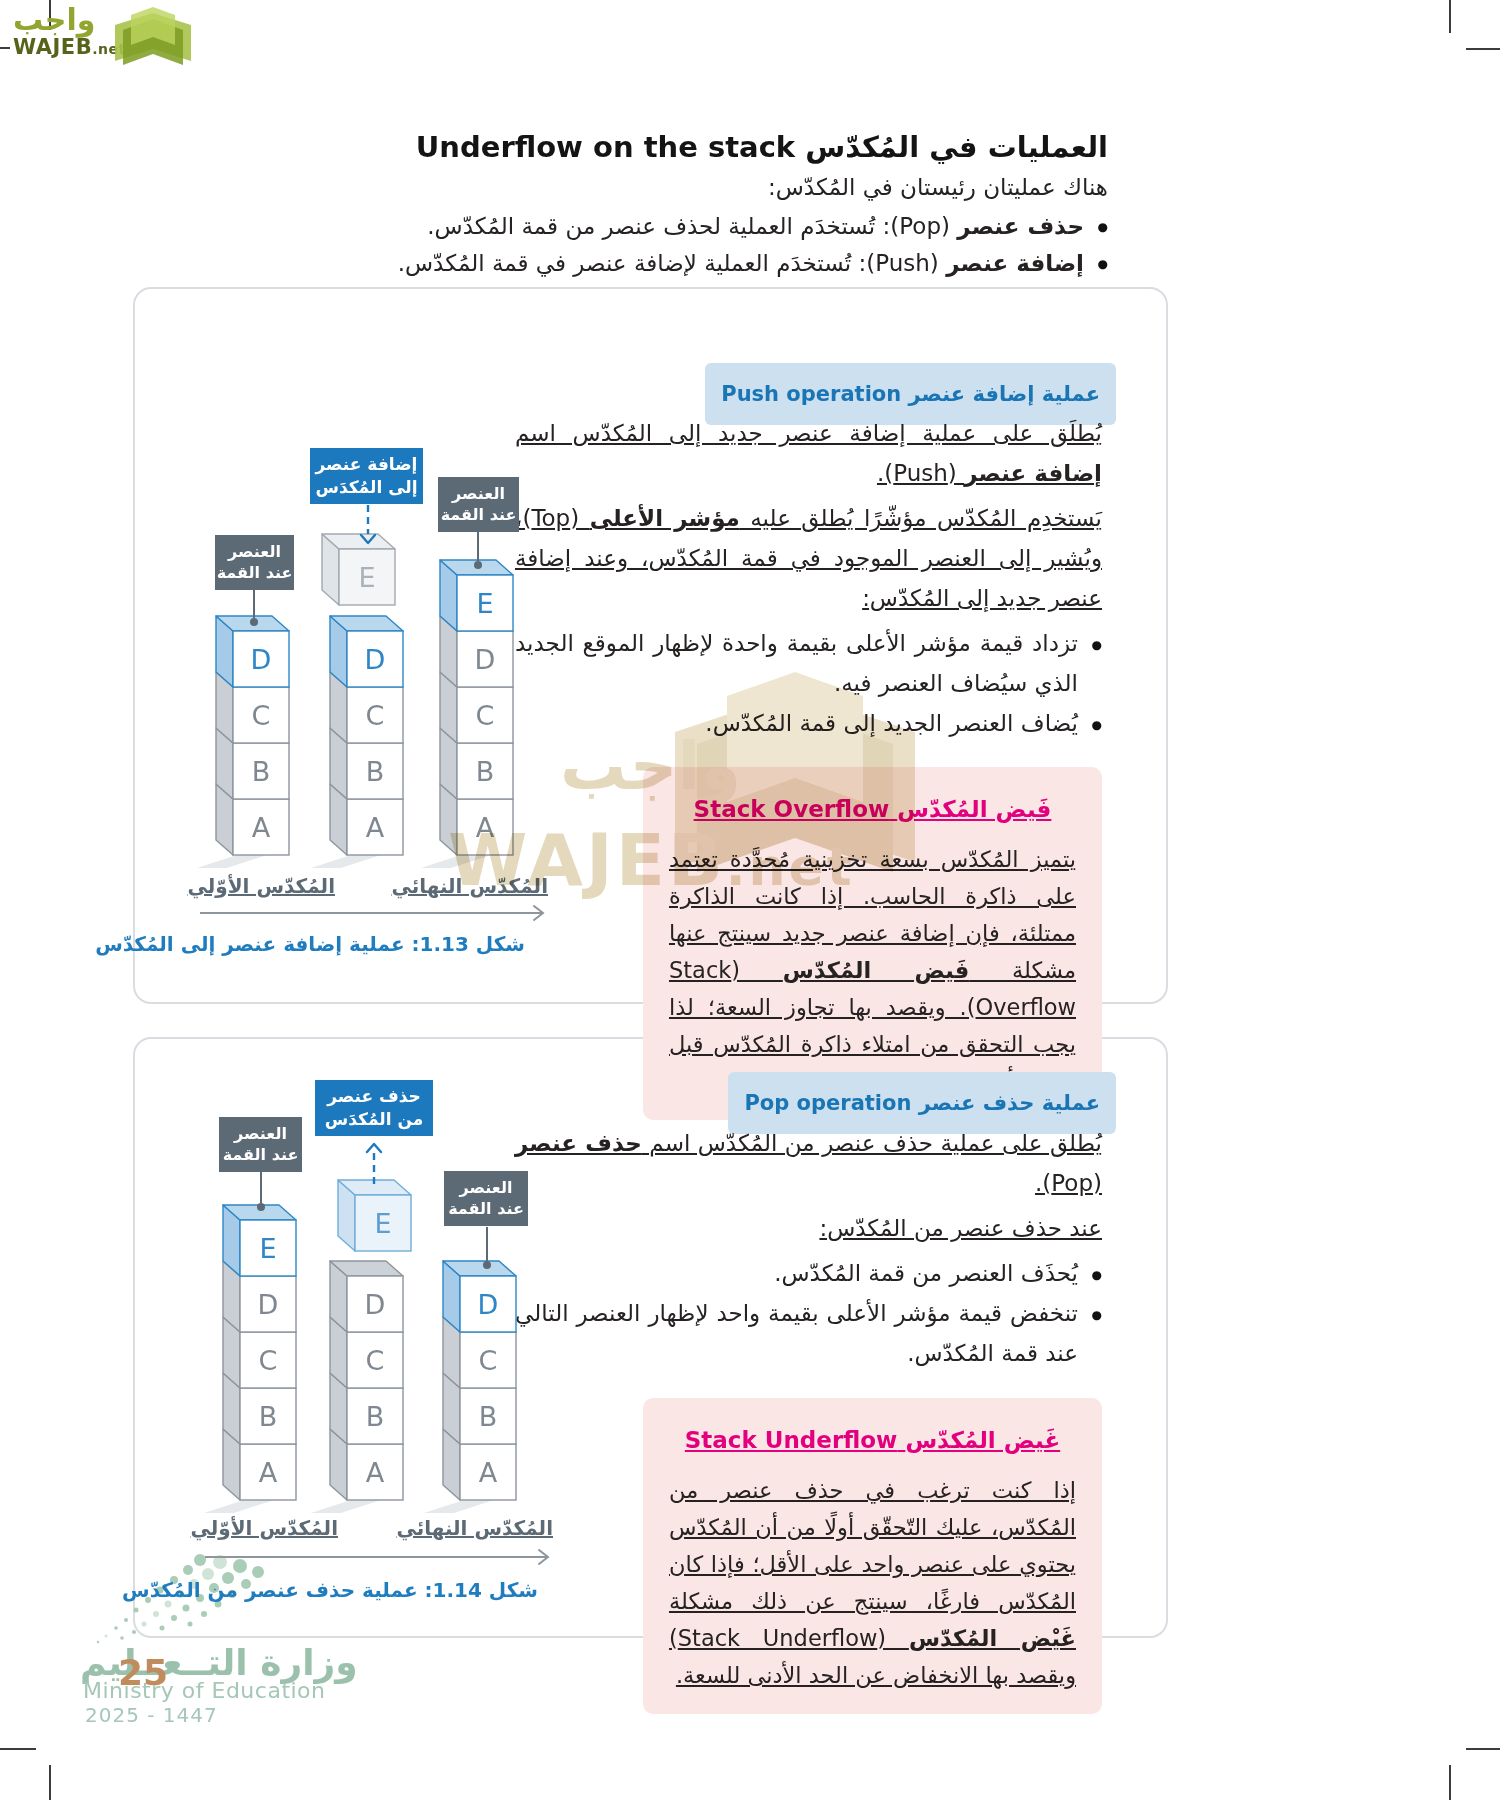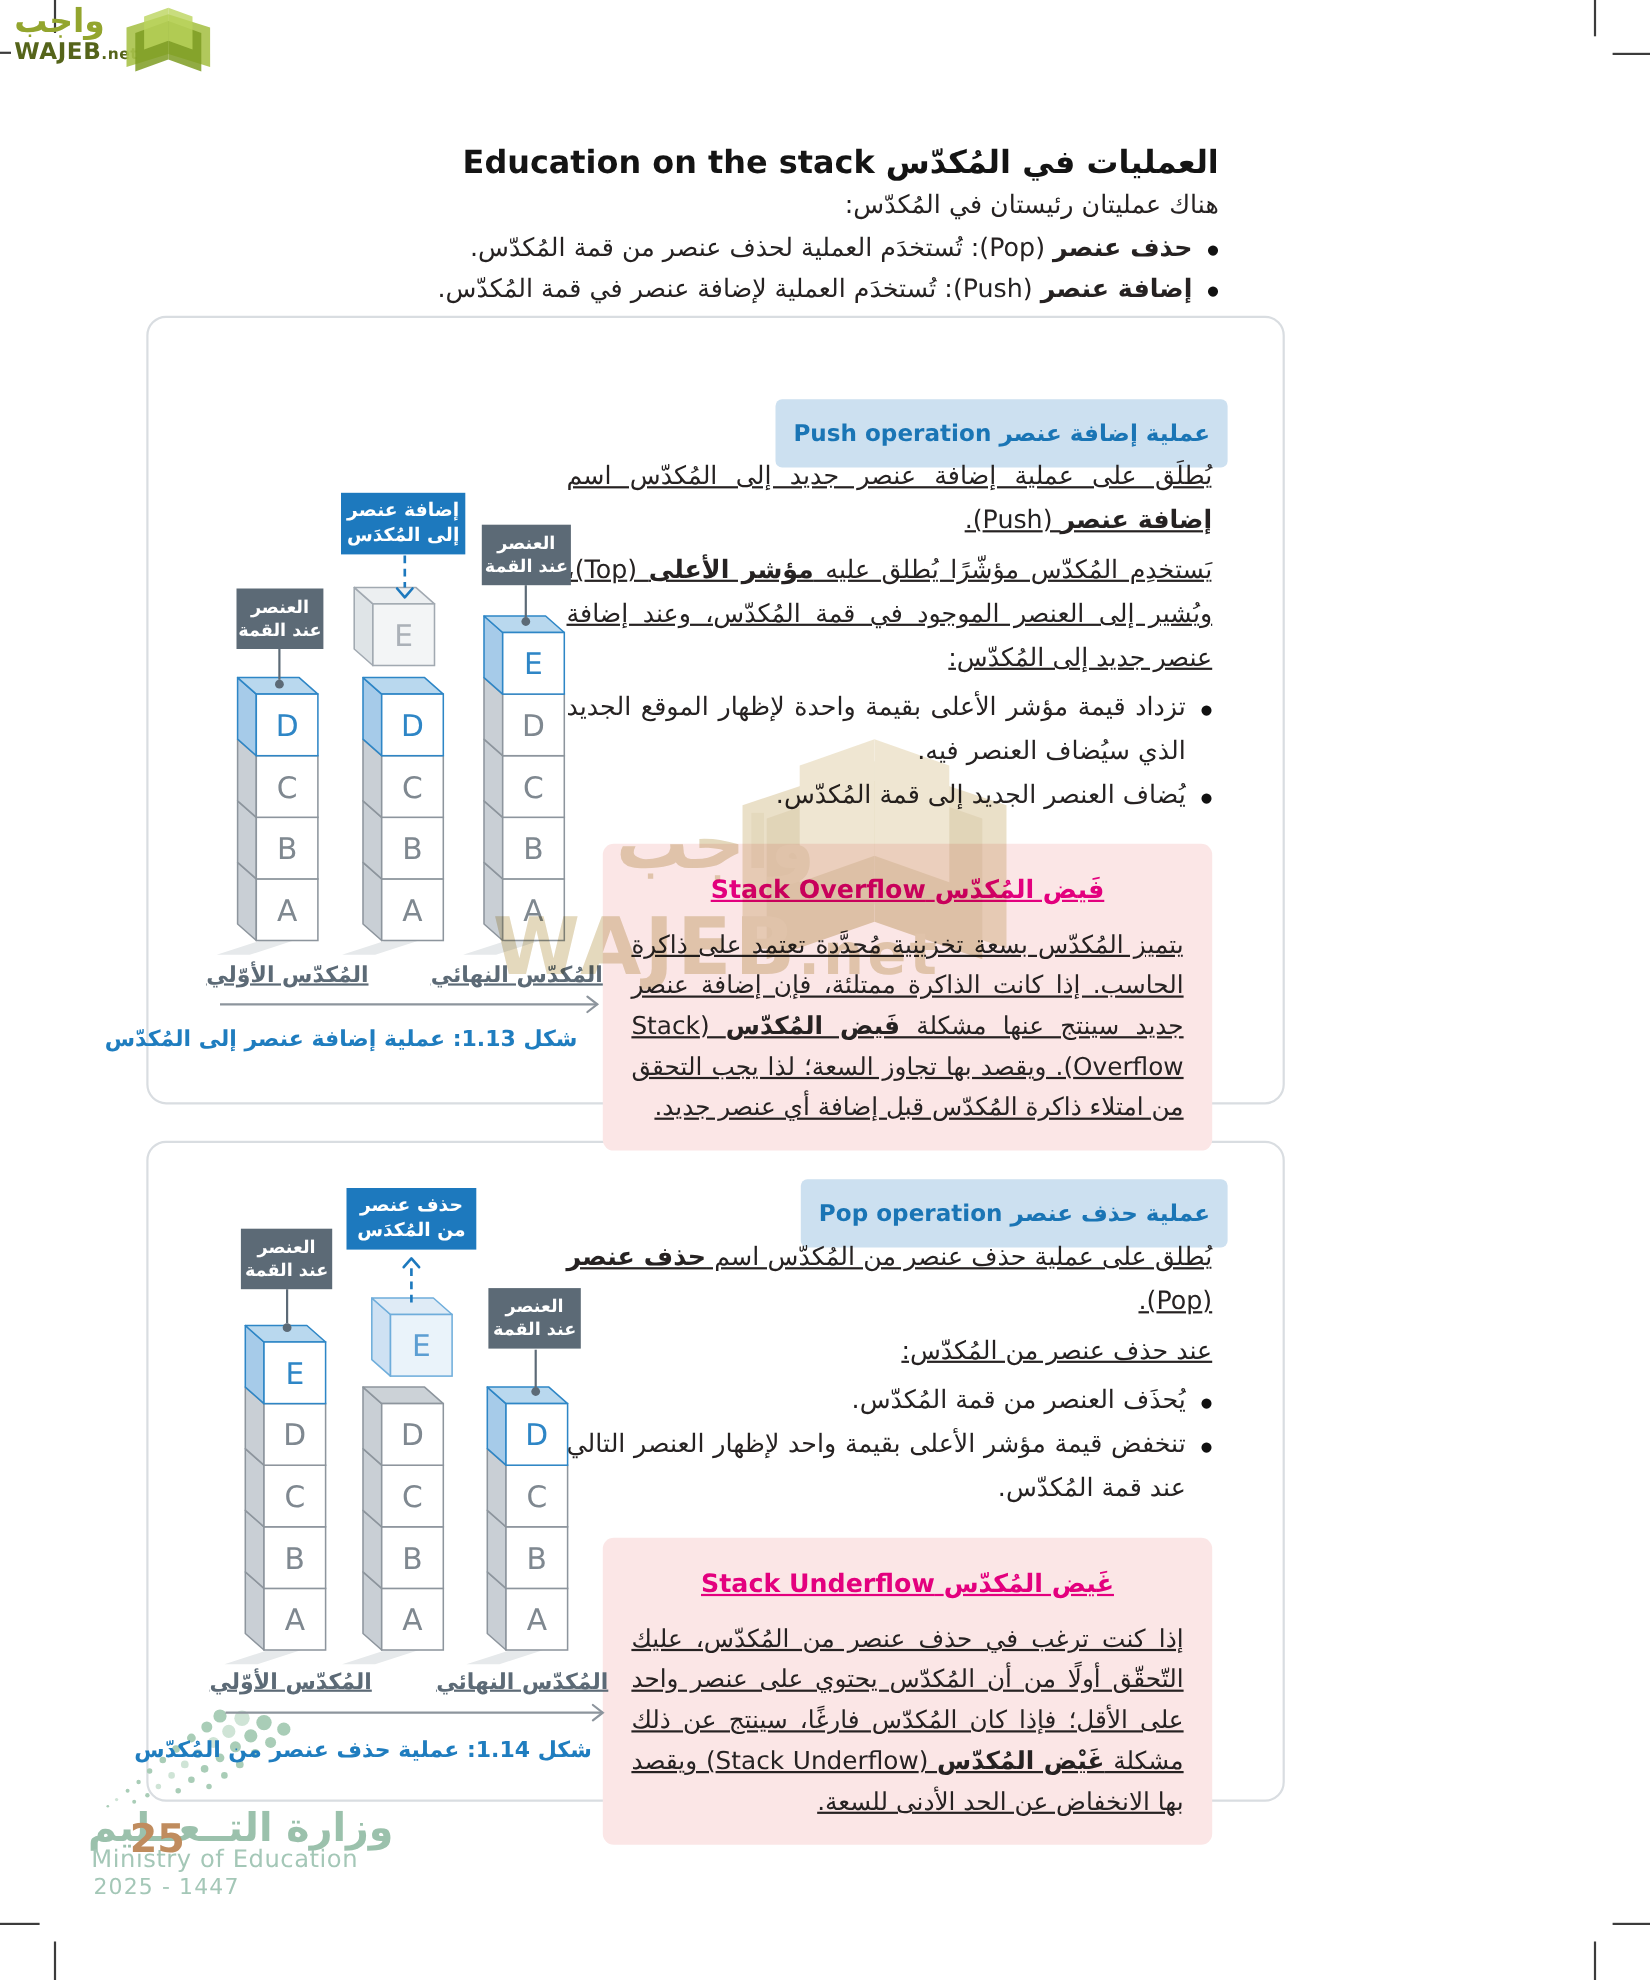--- a/index.html
+++ b/index.html
@@ -27,21 +27,21 @@
   #panel2{left:133px;top:1037px;width:1031px;height:597px;}
   
   .badge{position:absolute;right:384px;background:#cce0f0;border-radius:6px;padding:19px 16px;
          font-size:21px;font-weight:bold;color:#1a75b5;direction:rtl;white-space:nowrap;z-index:3;}
   
   .panel-col{position:absolute;left:515px;width:587px;direction:rtl;text-align:right;z-index:3;}
   .panel-col p{font-size:23px;line-height:40px;margin:0 0 5px;text-align:justify;text-decoration:underline;}
   ul.plist{list-style:none;margin:0;padding:0;}
   ul.plist li{position:relative;padding-right:24px;font-size:23px;line-height:40px;text-align:justify;}
   ul.plist li::before{content:'●';position:absolute;right:0;top:2px;font-size:12px;color:#111;}
-  .pinkbox{width:554px;margin:24px 0 0 auto;background:#fbe6e6;border-radius:10px;
+  .pinkbox{width:459px;margin:24px 0 0 auto;background:#fbe6e6;border-radius:10px;
            padding:22px 26px 20px;min-height:195px;box-sizing:border-box;}
   .pinkbox .ptitle{text-align:center;font-size:23px;font-weight:bold;color:#e3007e;
                    white-space:nowrap;margin:0 0 12px;}
   .pinkbox .pbody{font-size:22.5px;line-height:37px;text-align:justify;margin:0;}
   
   svg.diagram{position:absolute;z-index:3;overflow:visible;}
   #svg-push{left:153px;top:357px;}
   #svg-pop{left:153px;top:1065px;}
   
   .action-label{position:absolute;background:#1d79be;color:#fff;font-weight:bold;font-size:17px;
@@ -86,21 +86,21 @@
       <polygon points="48,8 10,20 10,56 48,44" fill="#a8c24a" opacity="0.9"></polygon>
       <polygon points="48,8 86,20 86,56 48,44" fill="#a8c24a" opacity="0.9"></polygon>
       <polygon points="48,14 18,25 18,60 48,49" fill="#7e9c22" opacity="0.85"></polygon>
       <polygon points="48,14 78,25 78,60 48,49" fill="#7e9c22" opacity="0.85"></polygon>
       <polygon points="48,2 26,10 26,40 48,32" fill="#bcd45e" opacity="0.8"></polygon>
       <polygon points="48,2 70,10 70,40 48,32" fill="#bcd45e" opacity="0.8"></polygon>
     </svg>
   </div>
 
   <div class="abs top-col">
-    <h1 class="h1"><span>العمليات في المُكدّس</span> <span>Education on the stack</span></h1>
+    <h1 class="h1"><span>العمليات في المُكدّس</span> <span>Underflow on the stack</span></h1>
     <p class="intro">هناك عمليتان رئيستان في المُكدّس:</p>
     <ul class="toplist">
       <li><span class="kw">حذف عنصر</span><span> (Pop): تُستخدَم العملية لحذف عنصر من قمة المُكدّس.</span></li>
       <li><span class="kw">إضافة عنصر</span><span> (Push): تُستخدَم العملية لإضافة عنصر في قمة المُكدّس.</span></li>
     </ul>
   </div>
 
   <div class="panel" id="panel1"></div>
   <div class="badge" style="top:363px;"><span>عملية إضافة عنصر</span> <span>Push operation</span></div>
 

